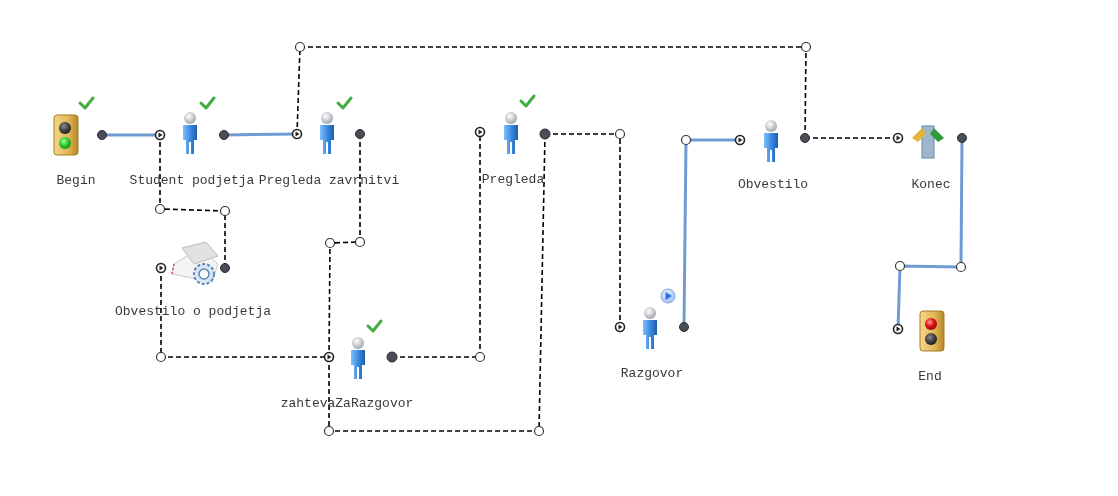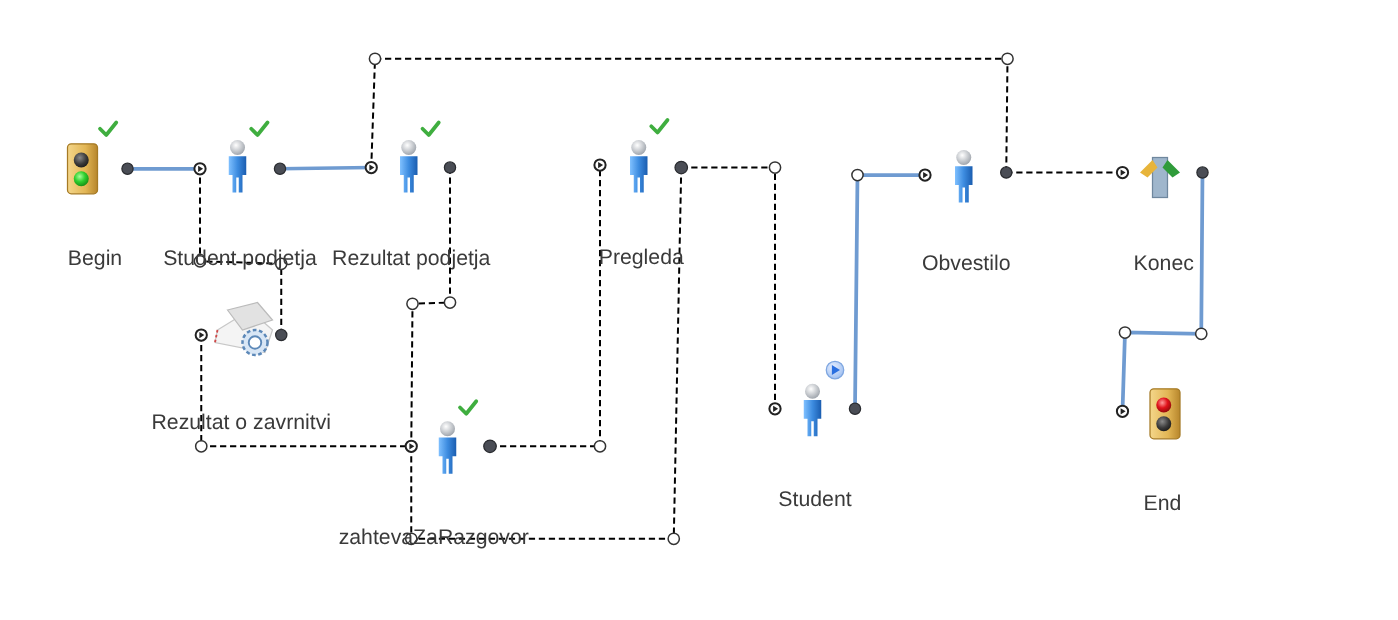--- a/index.html
+++ b/index.html
@@ -1,20 +1,20 @@
 <!DOCTYPE html>
 <html><head>
 <meta charset="utf-8">
 <style>
   html, body { margin: 0; padding: 0; background: #ffffff; }
   body { width: 1118px; height: 496px; position: relative; overflow: hidden;
          font-family: "DejaVu Sans", sans-serif; }
   #canvas { position: absolute; left: 0; top: 0; width: 1118px; height: 496px; }
-  .lbl { position: absolute; font-size: 17px; color: #3a3a3a; white-space: nowrap;
-         transform: translateX(-50%); font-family: Liberation Sans, sans-serif; margin-top: 24px; }
+  .lbl { position: absolute; font-size: 13px; color: #3a3a3a; white-space: nowrap;
+         transform: translateX(-50%); font-family: Liberation Mono, monospace; }
 </style>
 </head>
 <body>
 
 <svg id="canvas" xmlns="http://www.w3.org/2000/svg" width="1118" height="496" viewBox="0 0 1118 496">
   <defs>
     <linearGradient id="gCase" x1="0" y1="0" x2="1" y2="0">
       <stop offset="0" stop-color="#f4d68a"></stop>
         <stop offset="0.6" stop-color="#e2b655"></stop>
         <stop offset="1" stop-color="#b7862c"></stop>
@@ -213,20 +213,20 @@
   </g>
 
   <g transform="translate(668,296)">
     <circle r="7" fill="url(#gPlay)" stroke="#7ea6e0" stroke-width="1"></circle>
     <path d="M-2.5,-4 L4,0 L-2.5,4Z" fill="#2a6fe0"></path>
   </g>
 </svg>
 
 <div class="lbl" style="left:76px;top:173px;">Begin</div>
 <div class="lbl" style="left:192px;top:173px;">Student podjetja</div>
-<div class="lbl" style="left:329px;top:173px;">Rezultat podjetja</div>
-<div class="lbl" style="left:193px;top:304px;">Rezultat o zavrnitvi</div>
+<div class="lbl" style="left:329px;top:173px;">Pregleda zavrnitvi</div>
+<div class="lbl" style="left:193px;top:304px;">Obvestilo o podjetja</div>
 <div class="lbl" style="left:347px;top:396px;">zahtevaZaRazgovor</div>
 <div class="lbl" style="left:513px;top:172px;">Pregleda</div>
-<div class="lbl" style="left:652px;top:366px;">Student</div>
+<div class="lbl" style="left:652px;top:366px;">Razgovor</div>
 <div class="lbl" style="left:773px;top:177px;">Obvestilo</div>
 <div class="lbl" style="left:931px;top:177px;">Konec</div>
 <div class="lbl" style="left:930px;top:369px;text-align:center;">End</div>
 
 </body></html>

